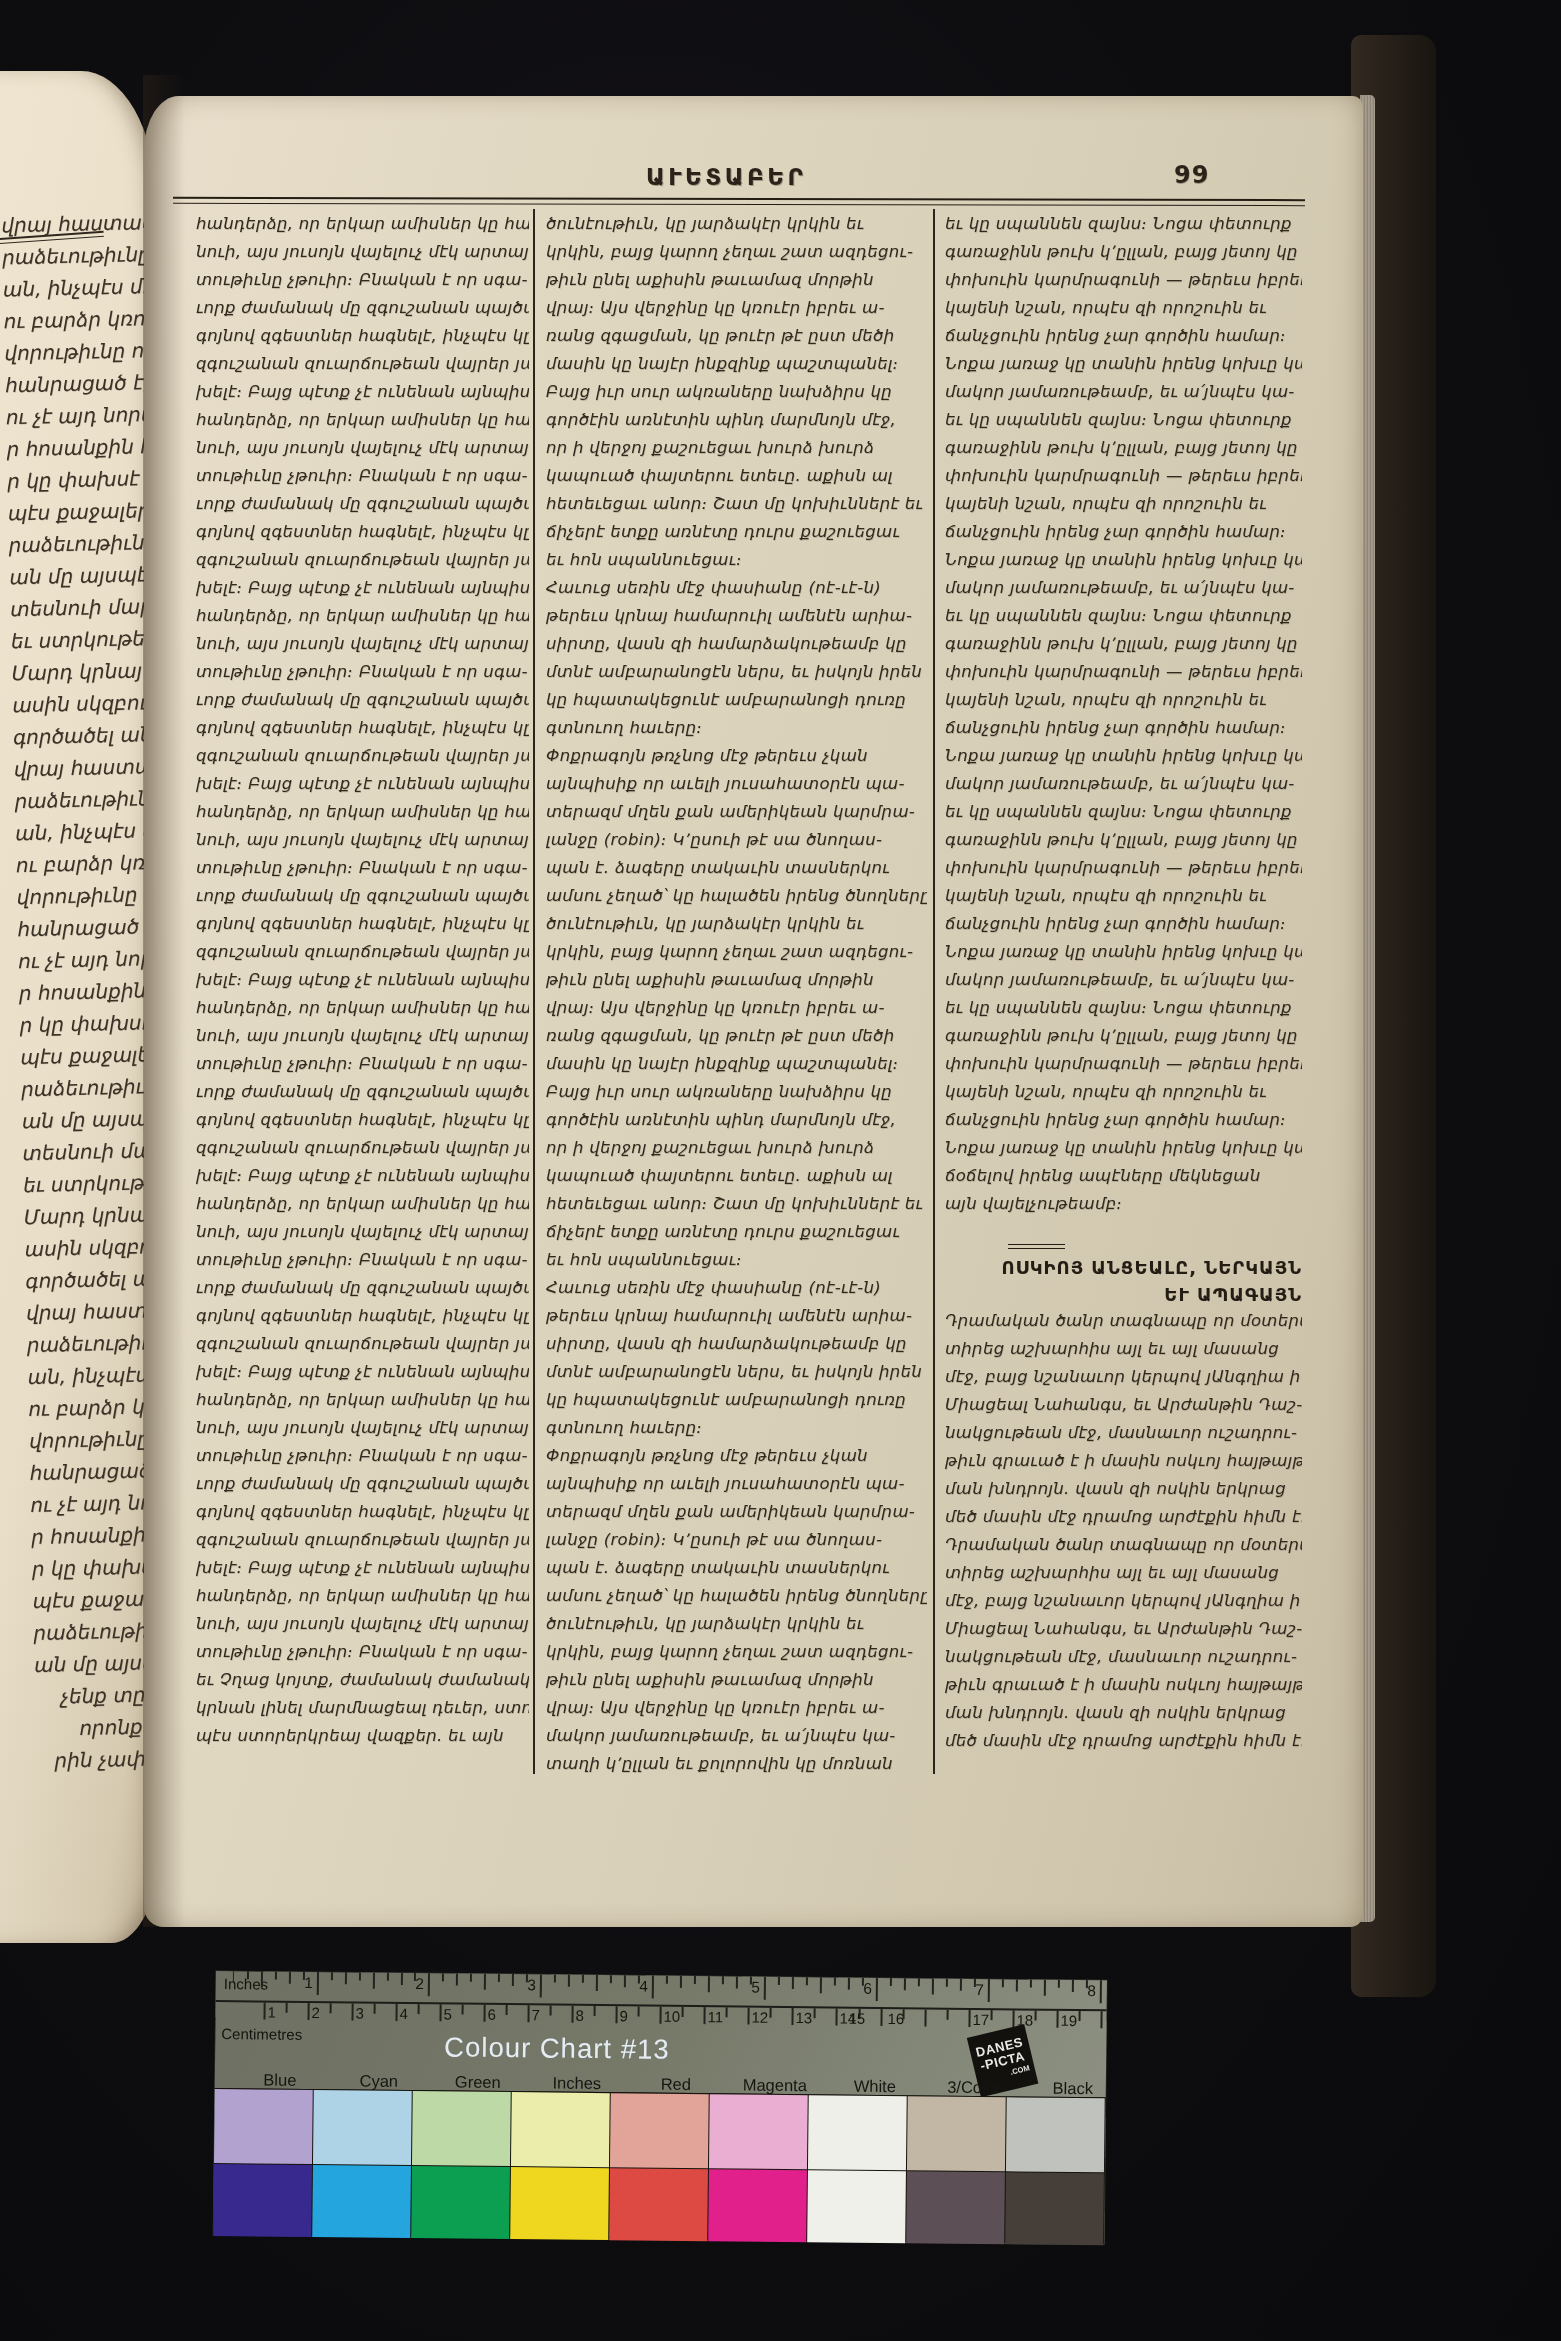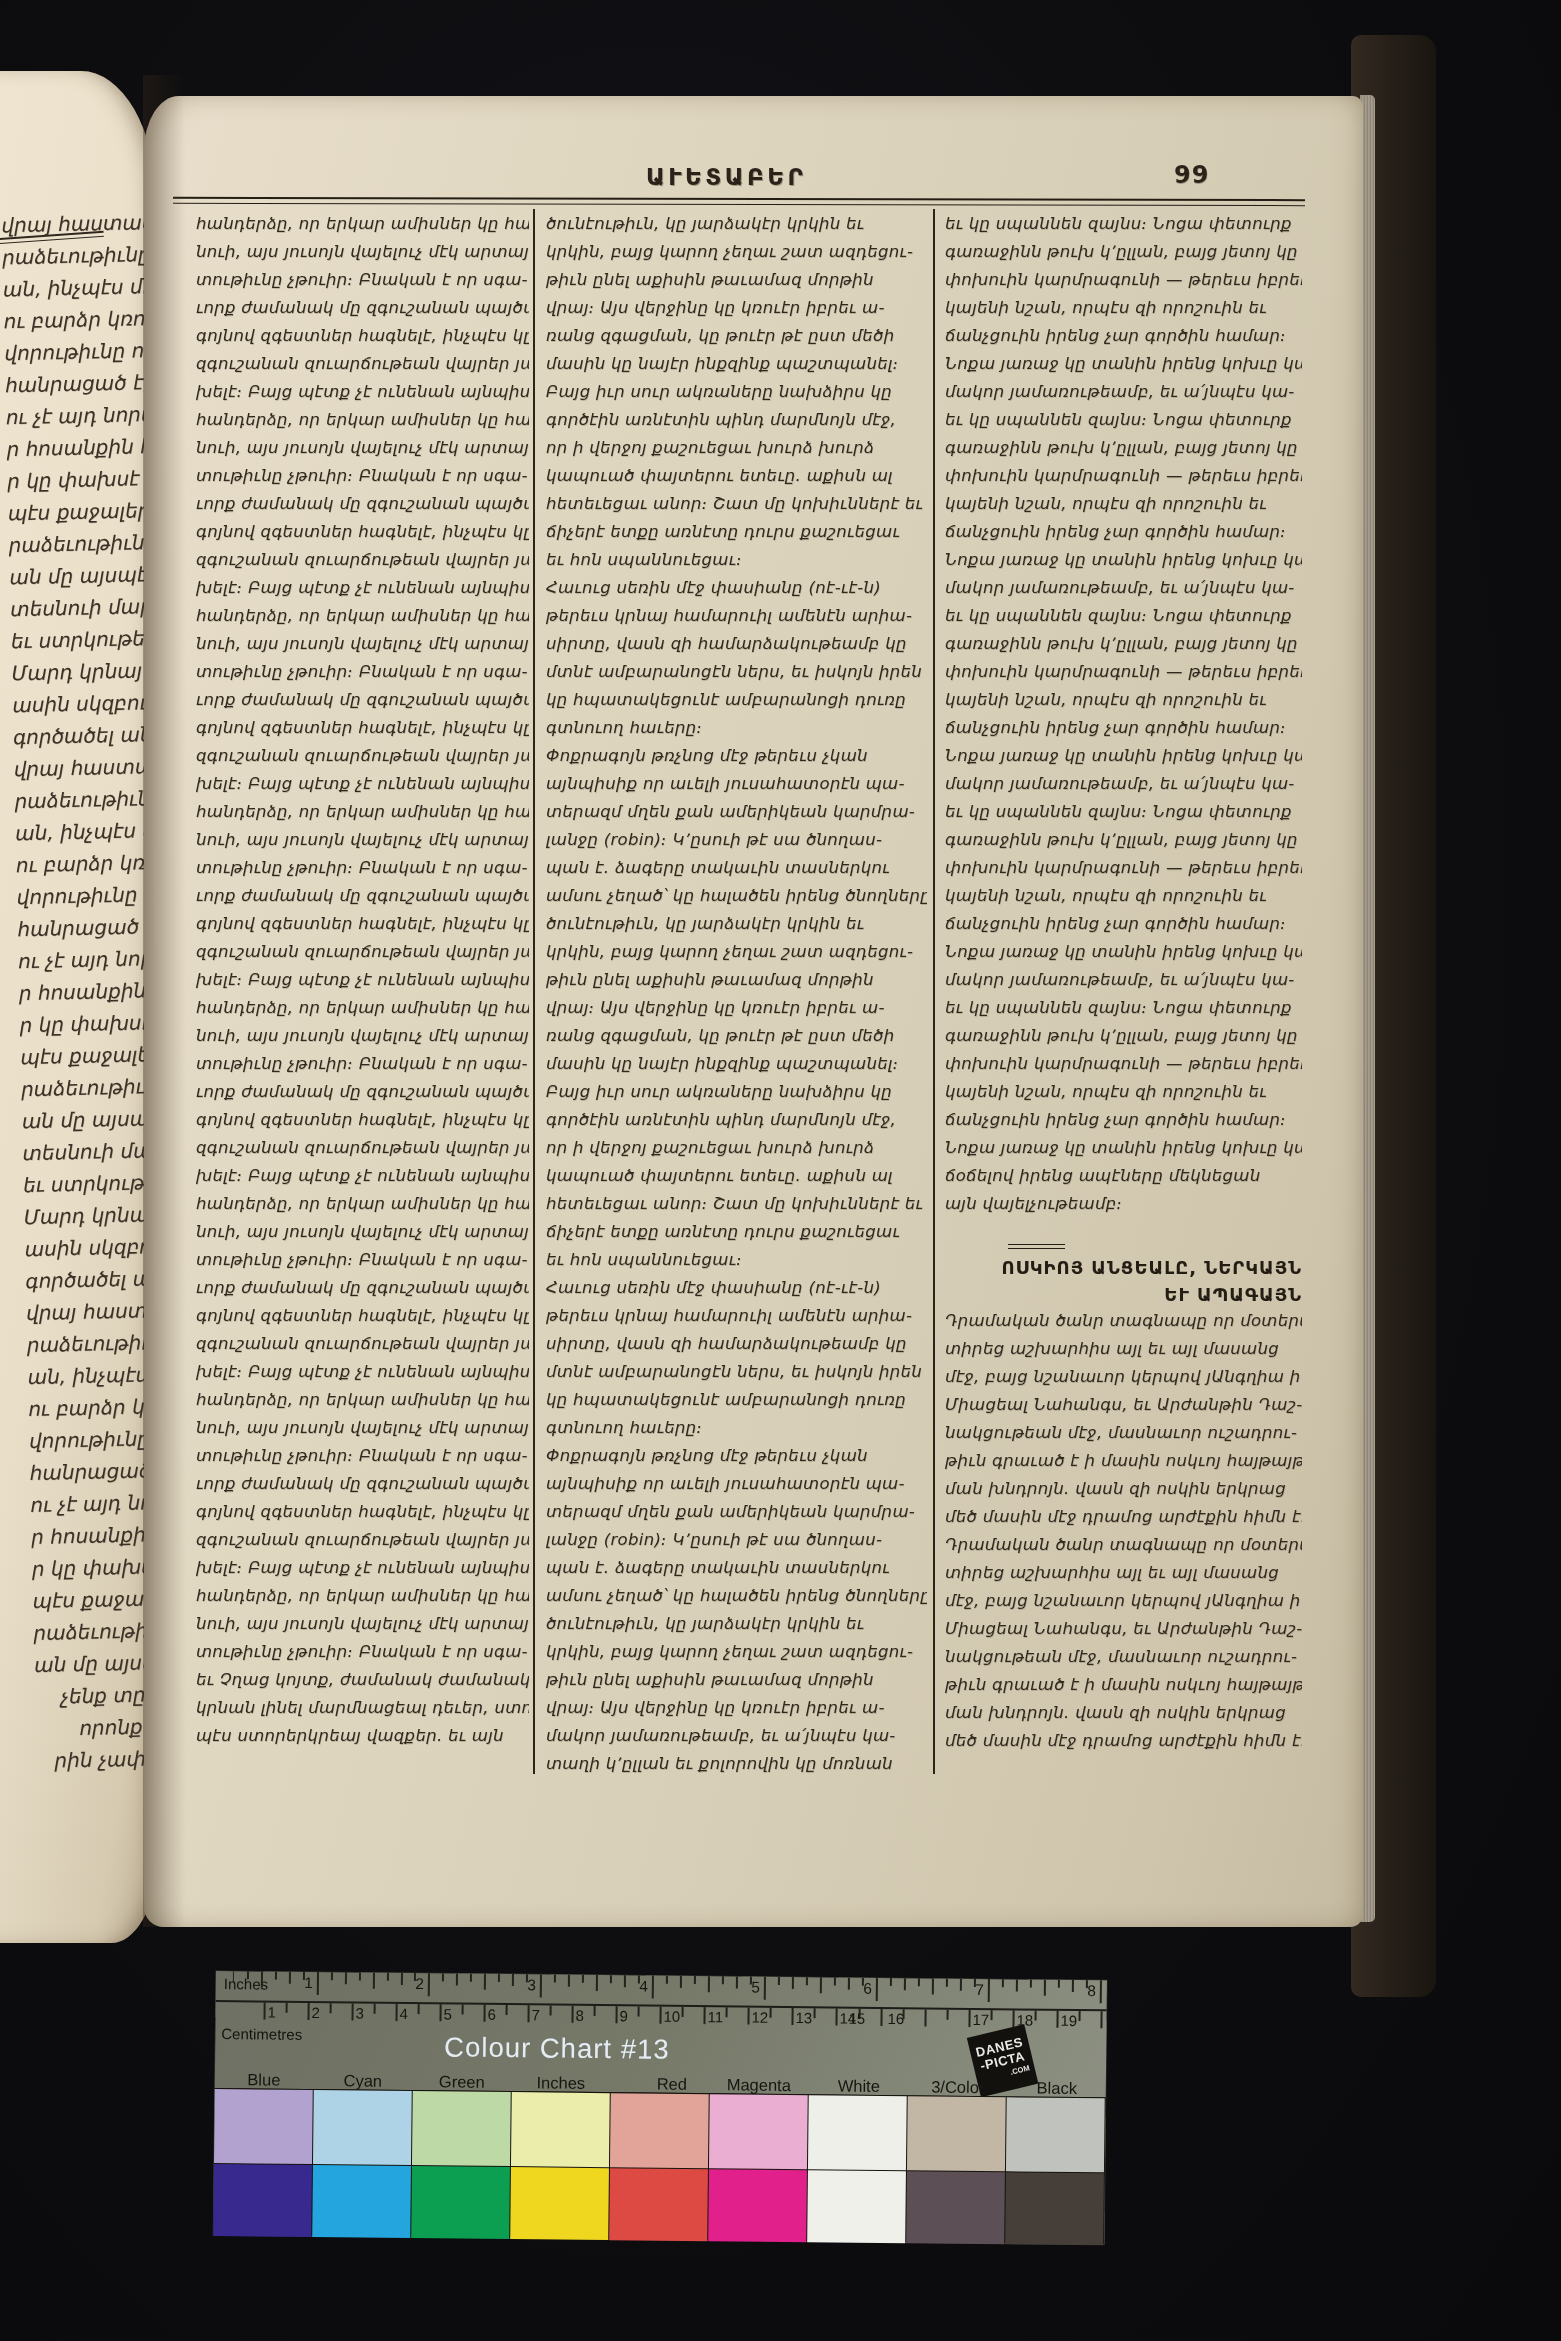--- a/index.html
+++ b/index.html
@@ -108,21 +108,21 @@
   }
   .chart .logo{
     position:absolute;left:758px;top:51px;width:59px;height:61px;
     background:#13110e;transform:rotate(-14deg);
     display:flex;flex-direction:column;align-items:center;justify-content:center;
     color:#e9e9e6;font-weight:bold;line-height:13.5px;
   }
   .chart .logo .l1,.chart .logo .l2{font-size:13px;letter-spacing:0.5px;}
   .chart .logo .l3{font-size:7.5px;align-self:flex-end;margin-right:5px;}
   .chart .swatch-labels span{
-    position:absolute;top:99px;transform:translateX(-50%);font-size:16.5px;color:#161511;
+    position:absolute;top:99px;transform:translateX(-50%);font-size:16.5px;color:#161511;margin-left:16px;
   }
   .chart .swatches{
     position:absolute;left:0;top:117px;width:891px;height:147px;
     display:grid;grid-template-columns:repeat(9,98px);grid-template-rows:74px 72px;
     gap:1px;background:#16130e;border-top:1.5px solid #16130e;box-sizing:border-box;
     grid-auto-flow:row;
   }
   .chart .swatches div{width:100%;height:100%;}
 </style>
 </head>
@@ -512,21 +512,21 @@
   <div class="logo">
     <span class="l1">DANES</span>
     <span class="l2">-PICTA</span>
     <span class="l3">.COM</span>
   </div>
   <div class="swatch-labels" id="swatch-labels">
       <span style="left: 49px;">Blue</span>
       <span style="left: 148px;">Cyan</span>
       <span style="left: 247px;">Green</span>
       <span style="left: 346px;">Inches</span>
-      <span style="left: 457px;">Red</span>
+      <span style="left: 445px;">Red</span>
       <span style="left: 544px;">Magenta</span>
       <span style="left: 644px;">White</span>
       <span style="left: 743px;">3/Color</span>
       <span style="left: 842px;">Black</span>
     </div>
   <div class="swatches" id="swatches">
       <div style="background: rgb(178, 162, 207);"></div>
       <div style="background: rgb(174, 210, 230);"></div>
       <div style="background: rgb(188, 217, 166);"></div>
       <div style="background: rgb(235, 237, 170);"></div>

